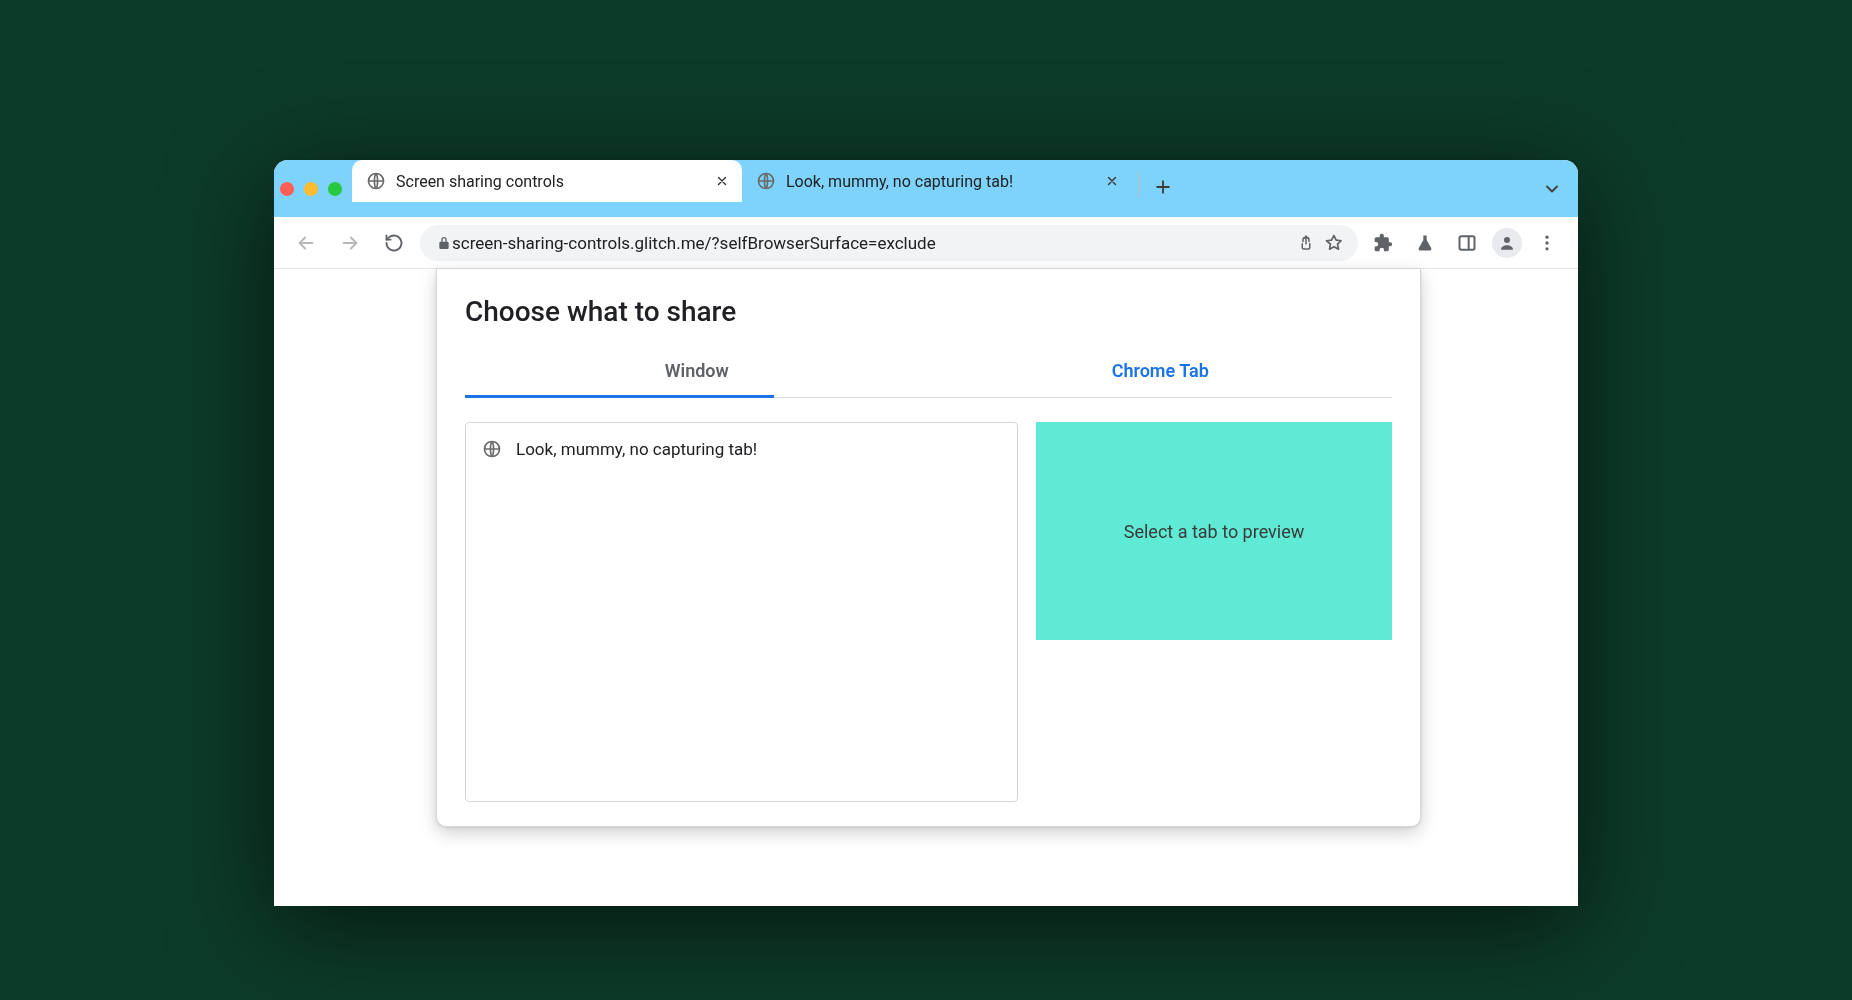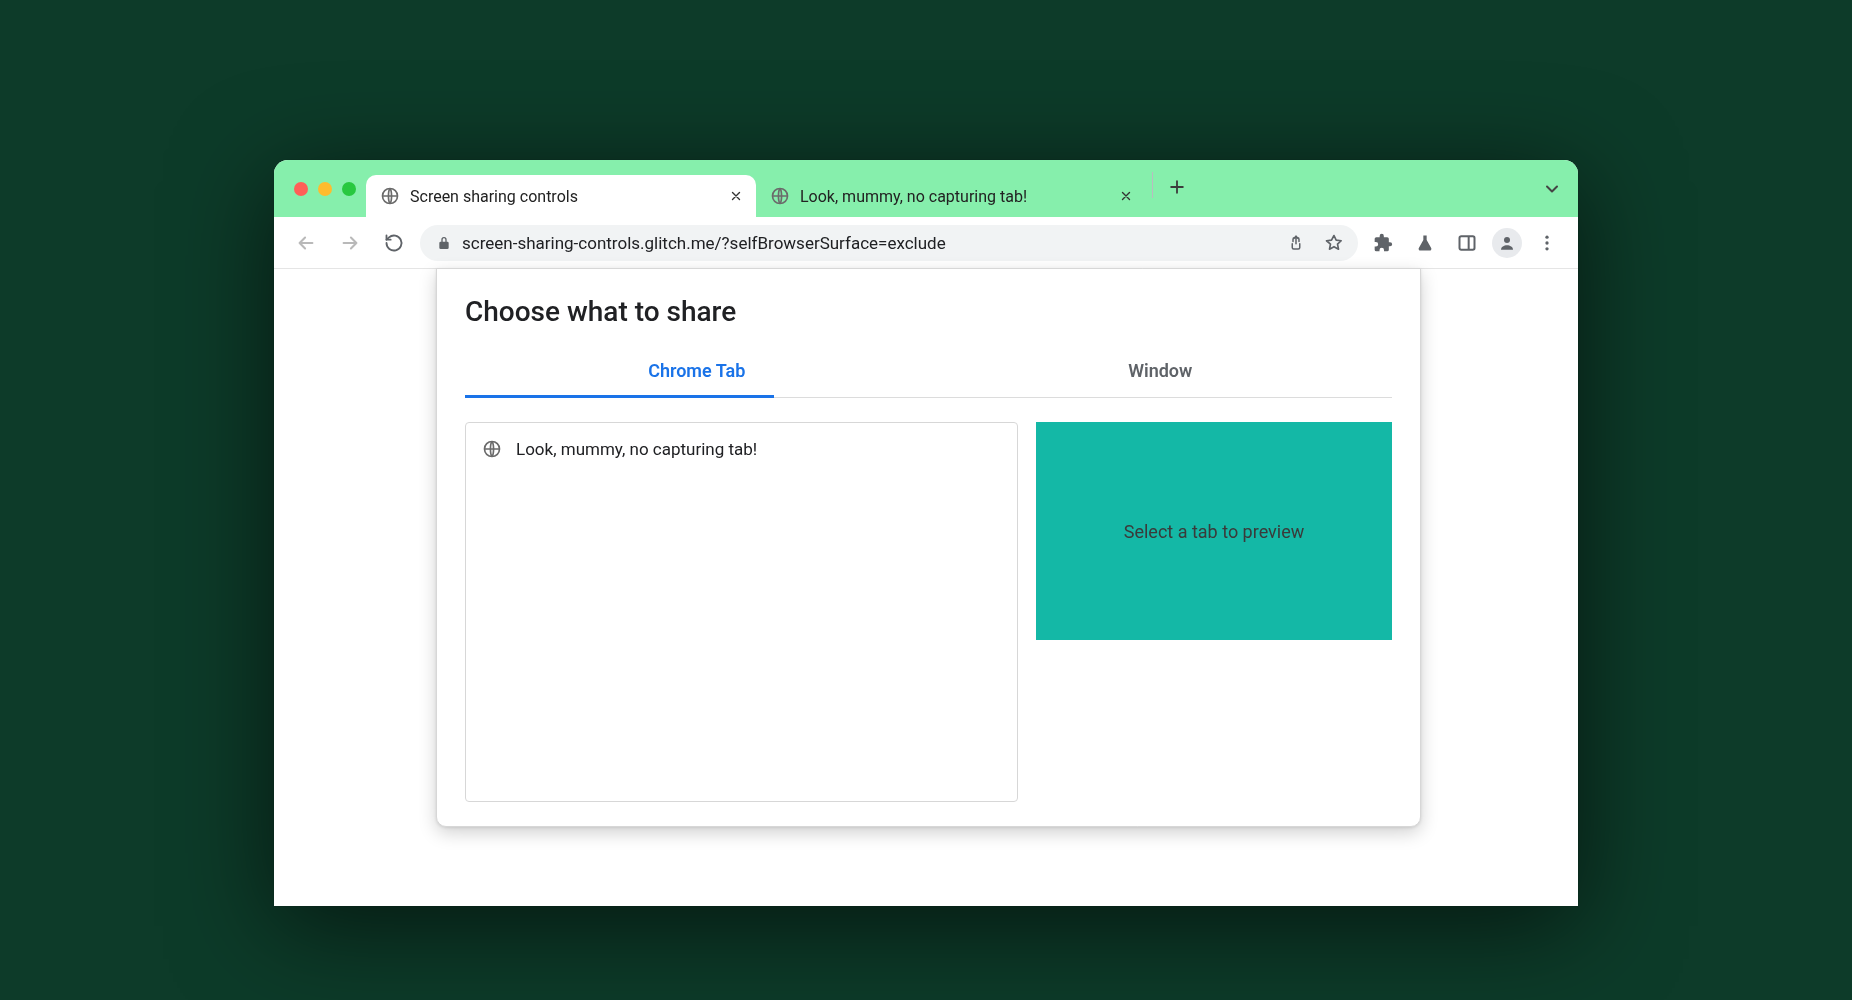--- a/index.html
+++ b/index.html
@@ -30,24 +30,23 @@
     width: 1304px;
     height: 746px;
     background: #ffffff;
     border-radius: 14px 14px 0 0;
     overflow: hidden;
     box-shadow: 0 0 0 1px rgba(0,0,0,0.05);
   }
 
   .tab-strip {
     height: 57px;
-    background: #86efac;
+    background: #7dd3fc;
     display: flex;
-    align-items: flex-end;
-    padding-left: 14px;
+    align-items: flex-start;
     position: relative;
   }
   .traffic-lights {
     display: flex;
     gap: 10px;
     align-items: center;
     height: 57px;
     padding: 0 10px 0 6px;
     align-self: center;
   }
@@ -121,21 +120,20 @@
   .nav-icon.disabled { color:#b9b9b9; }
 
   .omnibox {
     flex: 1;
     height: 36px;
     background: #f1f3f4;
     border-radius: 18px;
     display: flex;
     align-items: center;
     padding: 0 10px 0 16px;
-    gap: 10px;
     color:#202124;
     font-size: 17px;
   }
   .lock-icon { color:#5f6368; display:flex; align-items:center;}
   .url-text { flex:1; white-space:nowrap; overflow:hidden; }
   .omnibox-action { color:#5f6368; display:flex; align-items:center; justify-content:center; width:28px; }
 
   .ext-icon {
     width: 34px; height: 34px;
     display:flex; align-items:center; justify-content:center;
@@ -223,21 +221,21 @@
     font-size: 17px;
     color:#202124;
     cursor:pointer;
   }
   .preview-panel {
     width: 356px;
     display:flex;
     flex-direction:column;
   }
   .preview-box {
-    background:#14b8a6;
+    background:#5eead4;
     height: 218px;
     display:flex;
     align-items:center;
     justify-content:center;
     color:#3a3a3a;
     font-size:18px;
   }
 
   
   .globe { width:20px; height:20px; display:inline-flex; }
@@ -373,22 +371,22 @@
           </svg>
       </div>
     </div>
 
     <div class="page-content">
 
       <div class="share-dialog">
         <div class="share-title">Choose what to share</div>
 
         <div class="share-tabs">
+          <div class="share-tab">Window</div>
           <div class="share-tab active">Chrome Tab</div>
-          <div class="share-tab">Window</div>
           <div class="share-tab-indicator"></div>
         </div>
 
         <div class="share-body">
           <div class="tab-list">
             <div class="tab-list-item">
               <span class="globe">
                 <svg viewBox="0 0 24 24" fill="none" stroke="#6b6b6b" stroke-width="2">
                   <circle cx="12" cy="12" r="9"></circle>
                   <path d="M3 12h18M12 3c2.5 3 2.5 15 0 18M12 3c-2.5 3-2.5 15 0 18"></path>

